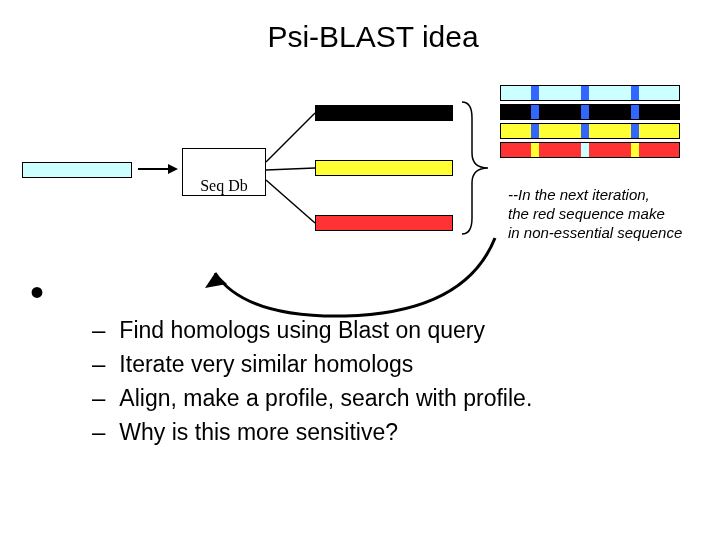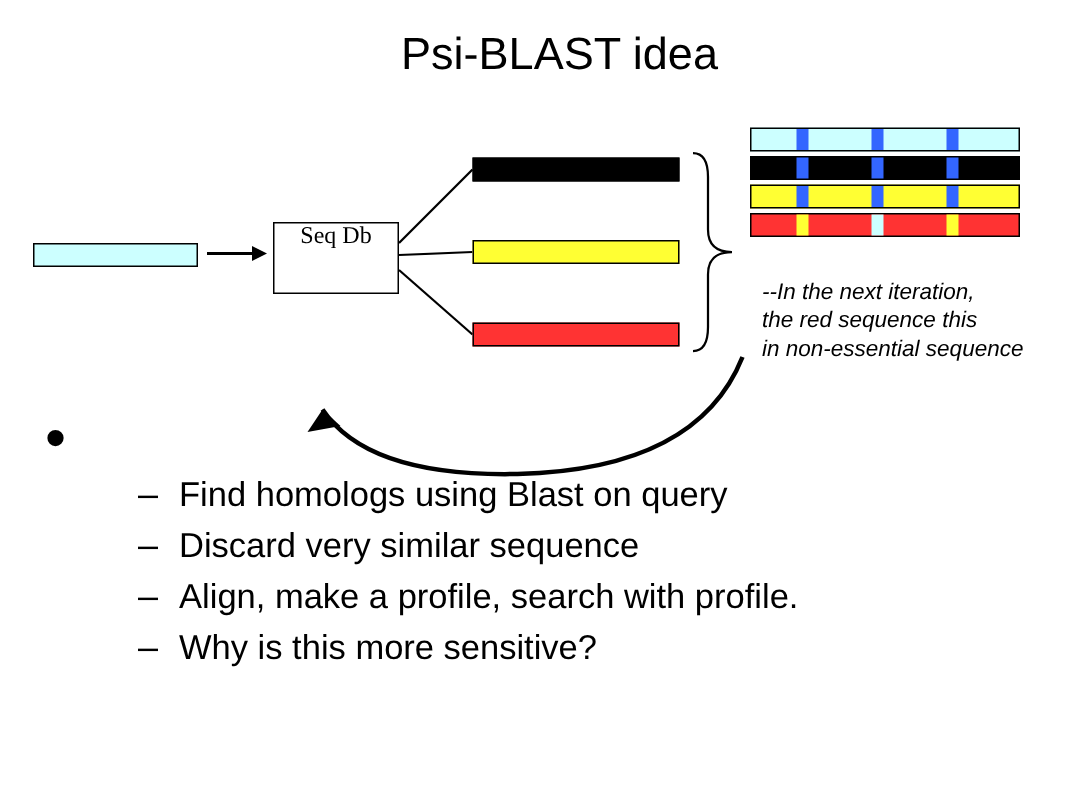--- a/index.html
+++ b/index.html
@@ -51,21 +51,21 @@
   }
   
   .seqdb {
     position: absolute;
     top: 148px;
     left: 182px;
     width: 84px;
     height: 48px;
     border: 1px solid #000;
     display: flex;
-    align-items: flex-start;
+    align-items: flex-end;
     justify-content: center;
     font-family: "Times New Roman", serif;
     font-size: 16px;
   }
   
   .outbar {
     position: absolute;
     left: 315px;
     width: 138px;
     height: 16px;
@@ -194,42 +194,42 @@
     </div>
     <div class="prow" style="background: rgb(255, 51, 51);">
       <div style="position: absolute; left: 30px; top: 0px; width: 8px; height: 100%; background: rgb(255, 255, 51);"></div>
       <div style="position: absolute; left: 80px; top: 0px; width: 8px; height: 100%; background: rgb(204, 255, 255);"></div>
       <div style="position: absolute; left: 130px; top: 0px; width: 8px; height: 100%; background: rgb(255, 255, 51);"></div>
     </div>
   </div>
 
 <div class="annot">
   <div>--In the next iteration,</div>
-  <div>the red sequence this</div>
+  <div>the red sequence make</div>
   <div> in non-essential sequence</div>
 </div>
 
 <div class="iterate-arrow">
   <svg viewBox="0 0 300 120">
     <path d="M300,20 Q270,95 150,98 Q50,100 20,55" fill="none" stroke="#000" stroke-width="3"></path>
     <polygon points="20,55 10,70 32,66" fill="#000"></polygon>
   </svg>
 </div>
 
 <div class="list-area">
   <div class="iterate-line">
     <span class="iterate-dot">•</span>
   </div>
   <div class="sub">
     <span class="dash">–</span>
     <span>Find homologs using Blast on query</span>
   </div>
   <div class="sub">
     <span class="dash">–</span>
-    <span>Discard very similar sequence</span>
+    <span>Iterate very similar homologs</span>
   </div>
   <div class="sub">
     <span class="dash">–</span>
     <span>Align, make a profile, search with profile.</span>
   </div>
   <div class="sub">
     <span class="dash">–</span>
     <span>Why is this more sensitive?</span>
   </div>
 </div>

